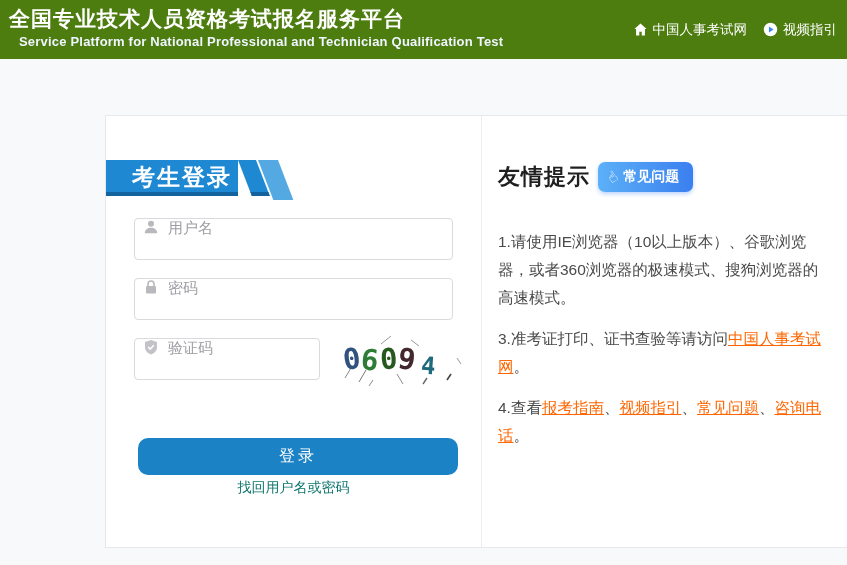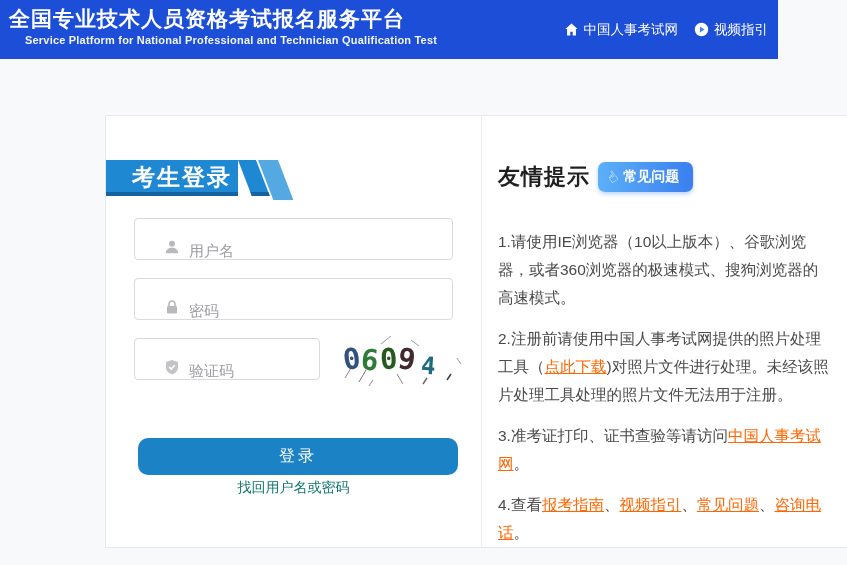--- a/index.html
+++ b/index.html
@@ -6,31 +6,31 @@
   html,body { width:847px; height:565px; }
   body {
     font-family:"Liberation Sans","DejaVu Sans",sans-serif;
     background:#f7f9fb;
     position:relative;
     overflow:hidden;
   }
 
   
   .header {
-    position:absolute; left:0; top:0; width:778px; height:59px;
-    background:#1d4ed8;
+    position:absolute; left:0; top:0; width:847px; height:59px;
+    background:#4d7c0f;
   }
   .header-title {
     position:absolute; left:9px; top:5px;
     font-size:21px; font-weight:bold; color:#ffffff; letter-spacing:1px;
     white-space:nowrap;
   }
   .header-sub {
-    position:absolute; left:25px; top:34px;
-    font-size:11px; font-weight:bold; color:#f0f5ff; letter-spacing:0.2px;
+    position:absolute; left:19px; top:34px;
+    font-size:13px; font-weight:bold; color:#f0f5ff; letter-spacing:0.2px;
     white-space:nowrap;
   }
   .header-nav {
     position:absolute; right:10px; top:0; height:59px;
     display:flex; align-items:center; gap:16px;
   }
   .nav-item {
     display:flex; align-items:center; gap:5px;
     color:#ffffff; font-size:13.5px; cursor:pointer; white-space:nowrap;
   }
@@ -66,21 +66,21 @@
   .ribbon-label {
     position:absolute; left:26px; top:2px;
     font-size:23px; font-weight:bold; color:#ffffff; letter-spacing:2px;
     white-space:nowrap;
   }
 
   
   .field {
     position:absolute; left:28px; width:319px; height:42px;
     border:1px solid #d9d9de; border-radius:4px; background:#fff;
-    display:flex; align-items:flex-end; padding-left:29px; gap:9px;
+    display:flex; align-items:flex-start; padding-left:8px; gap:9px;
   }
   .field input {
     border:none; outline:none; flex:1; font-size:15px; color:#444;
     font-family:inherit; background:transparent; min-width:0;
   }
   .field input::placeholder { color:#9d9da3; opacity:1; }
   .f-user { top:102px; }
   .f-pass { top:162px; }
   .f-capt { top:222px; width:186px; }
 
@@ -240,19 +240,18 @@
   <div class="tips">
     <div class="tips-head">
       <span class="tips-title">友情提示</span>
       <button class="faq-btn">
         <span class="hand-icon">☝</span>
         <span>常见问题</span>
       </button>
     </div>
     <div class="tips-list">
         <p class="tip"><span>1.请使用IE浏览器（10以上版本）、谷歌浏览器，或者360浏览器的极速模式、搜狗浏览器的高速模式。</span></p>
-        <p class="tip"><span>2.注册前请使用中国人事考试网提供的照片处理工具（</span><a class="tip-link" href="#">点此下载</a><span>)对照片文件进行处理。未经该照片处理工具处理的照片文件无法用于注册。</span></p>
         <p class="tip"><span>3.准考证打印、证书查验等请访问</span><a class="tip-link" href="#">中国人事考试网</a><span>。</span></p>
         <p class="tip"><span>4.查看</span><a class="tip-link" href="#">报考指南</a><span>、</span><a class="tip-link" href="#">视频指引</a><span>、</span><a class="tip-link" href="#">常见问题</a><span>、</span><a class="tip-link" href="#">咨询电话</a><span>。</span></p>
       </div>
   </div>
 
 </div>
 
 </body></html>

